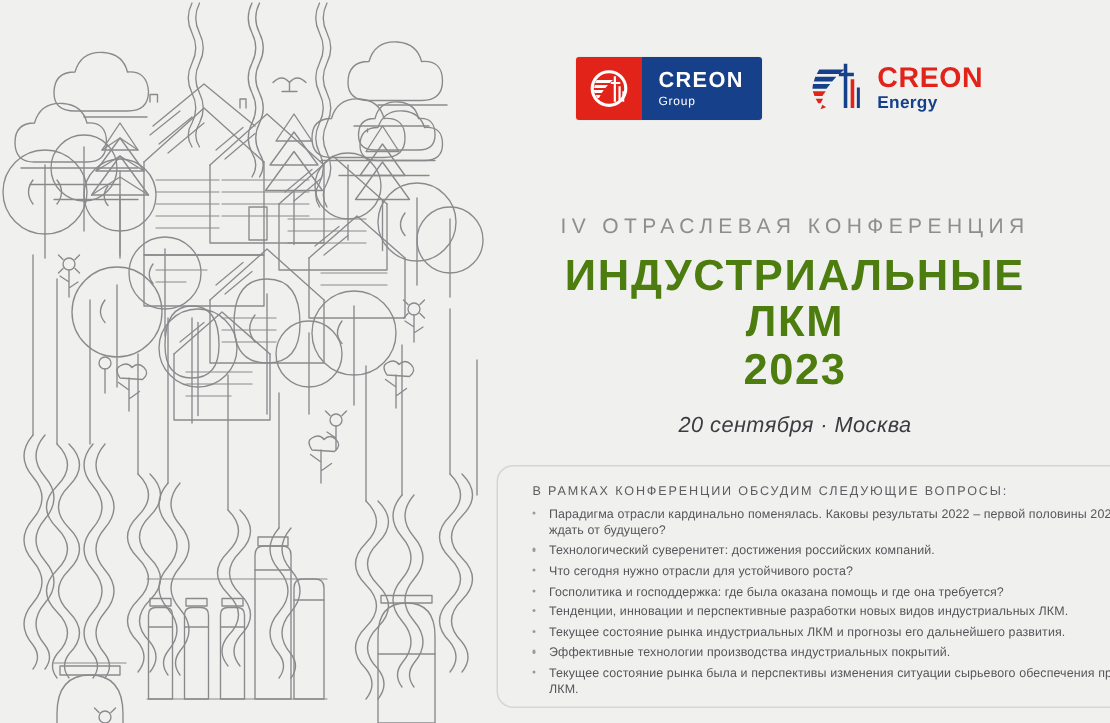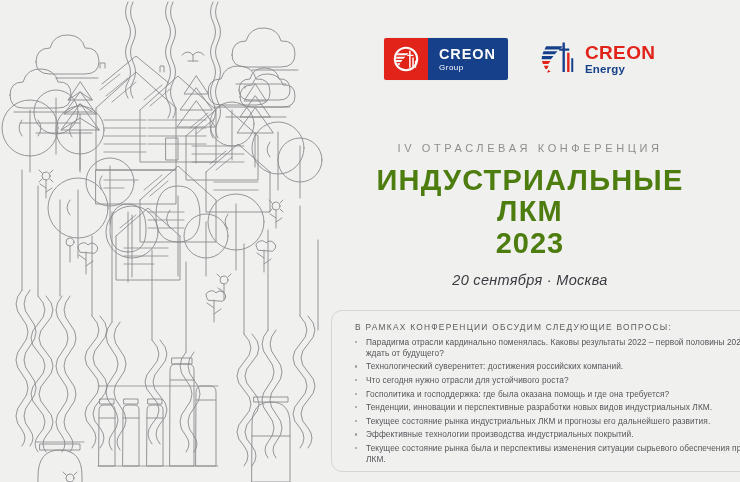--- a/index.html
+++ b/index.html
@@ -111,21 +111,21 @@
 
   
   .headline {
     position: absolute;
     left: 340px;
     top: 142px;
     width: 380px;
     text-align: center;
   }
   .kicker {
-    font-size: 11px;
+    font-size: 14px;
     letter-spacing: 3.6px;
     color: #8e8e8e;
     font-weight: 400;
     white-space: nowrap;
   }
   .title {
     margin-top: 11px;
     font-size: 29px;
     line-height: 1.08;
     letter-spacing: 1.2px;

